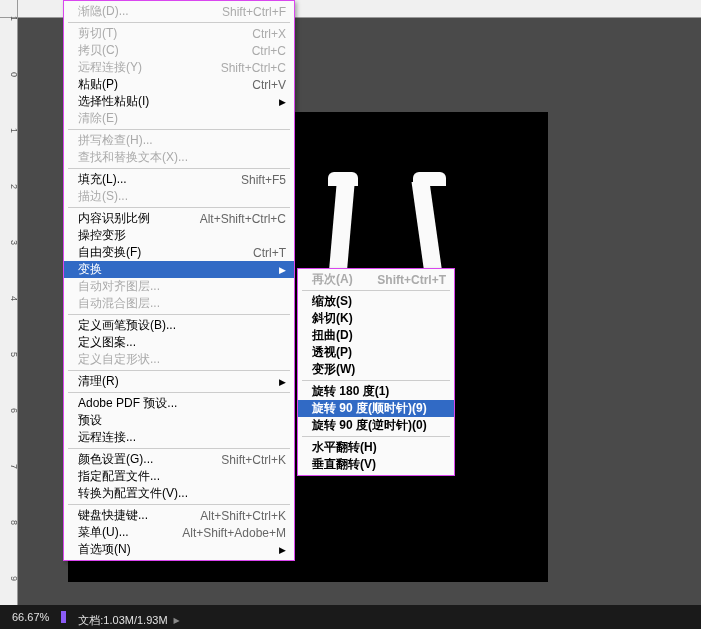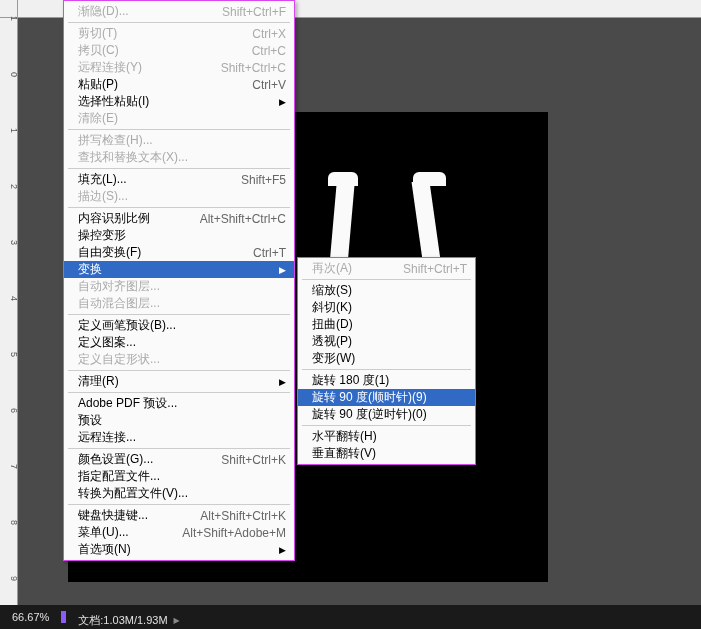--- a/index.html
+++ b/index.html
@@ -11,21 +11,21 @@
 .ruler-tick-v { position: absolute; font-size: 9px; color: #555; width: 100%; text-align: center; writing-mode: vertical-rl; left: 2px; }
 .black-canvas { position: absolute; left: 68px; top: 112px; width: 480px; height: 470px; background: #000; }
 .white-shape { position: absolute; background: #fafafa; }
 .s1 { left: 265px; top: 68px; width: 18px; height: 90px; transform: skewX(-5deg); }
 .s2 { left: 350px; top: 70px; width: 18px; height: 92px; transform: skewX(8deg); }
 .s3 { left: 260px; top: 60px; width: 30px; height: 14px; border-radius: 6px 6px 0 0; }
 .s4 { left: 345px; top: 60px; width: 33px; height: 14px; border-radius: 6px 6px 0 0; }
 
 .menu { position: absolute; background: #fafafa; border: 1px solid #d946ef; box-shadow: 2px 2px 4px rgba(0,0,0,0.3); padding: 2px 0; }
 .menu1 { left: 63px; top: 0; width: 232px; }
-.menu2 { left: 297px; top: 257px; width: 179px; }
+.menu2 { left: 297px; top: 268px; width: 158px; font-weight: bold; }
 .menu-item { display: flex; align-items: center; padding: 2px 8px 2px 14px; height: 17px; cursor: default; white-space: nowrap; }
 .menu-item.hl { background: #316ac5; color: #fff; }
 .menu-item.dis { color: #aaa; }
 .menu-label { flex: 1; }
 .menu-shortcut { color: #666; font-size: 12px; margin-left: 20px; }
 .menu-item.dis .menu-shortcut { color: #aaa; }
 .menu-arrow { margin-left: 8px; font-size: 9px; }
 .menu-sep { height: 1px; background: #ccc; margin: 2px 4px; }
 
 .status-bar { position: absolute; left: 0; bottom: 0; width: 100%; height: 24px; background: #1a1a1a; color: #e0e0e0; display: flex; align-items: center; font-size: 11px; }

